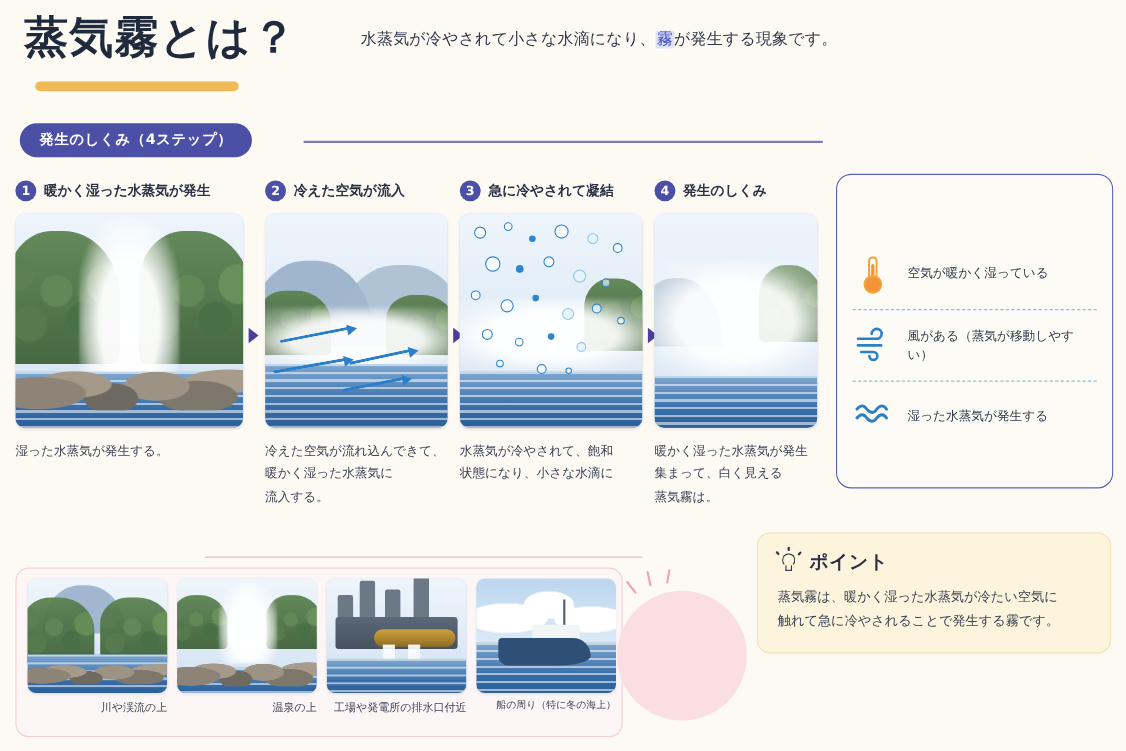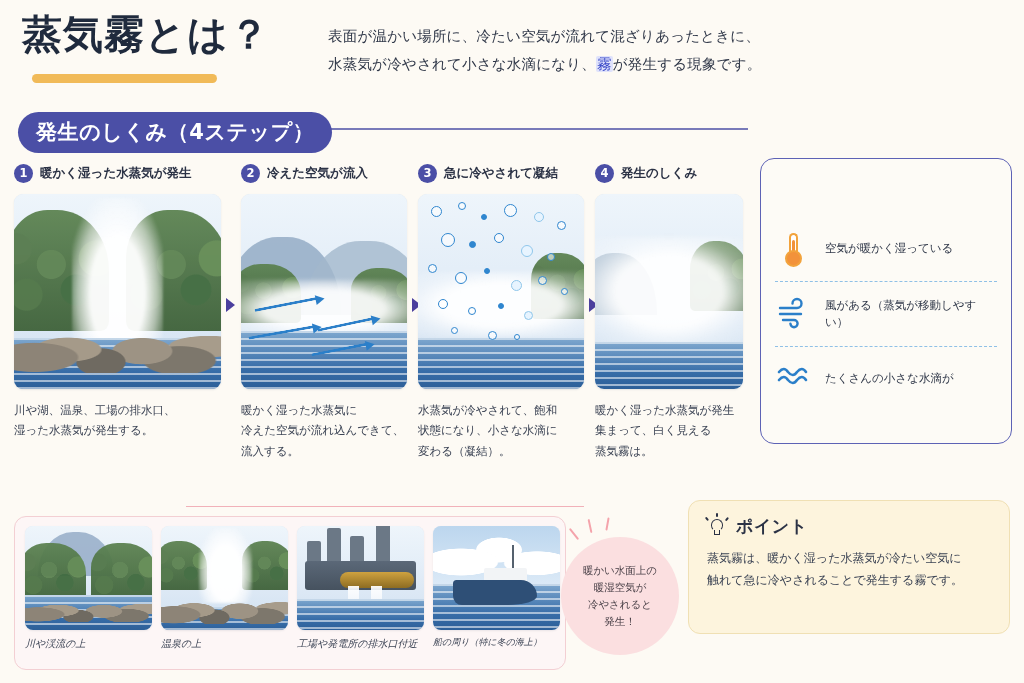--- a/index.html
+++ b/index.html
@@ -25,21 +25,21 @@
   }
   #header-desc {
     position: absolute; left: 328px; top: 22px; width: 660px;
     font-size: 14.5px; line-height: 1.95; color: #2f3748; letter-spacing: .2px;
   }
   .kiri-hl { color: #3a49c8; background: #dfe2fb; padding: 0 1px; border-radius: 2px; }
 
   
   .pill {
     display: inline-block; border-radius: 999px; color: #fff;
-    font-size: 21px; font-weight: 700; letter-spacing: .6px;
+    font-size: 13px; font-weight: 700; letter-spacing: .6px;
     padding: 6px 18px 7px;
   }
   #mech-head { position: absolute; left: 18px; top: 112px; width: 720px; height: 34px; }
   #mech-pill { background: #4b4fa6; }
   #mech-rule {
     position: absolute; left: 258px; top: 16px; width: 472px; height: 1.5px;
     background: #4b4fa6; opacity: .75;
   }
 
   
@@ -182,22 +182,22 @@
   .thumb-row { position: absolute; left: 10px; top: 9px; display: flex; gap: 9px; }
   .thumb {
     width: 127px; height: 104px; border-radius: 8px; overflow: hidden;
     position: relative; background: #dfe9f3;
     box-shadow: 0 1px 2px rgba(40,50,80,.09);
   }
   .thumb-caps {
     position: absolute; left: 10px; top: 120px; display: flex; gap: 9px;
   }
   .thumb-cap {
-    width: 127px; text-align: left; font-size: 10px; color: #3b4354;
-    line-height: 1.3; white-space: nowrap; font-style: italic;
+    width: 127px; text-align: right; font-size: 10px; color: #3b4354;
+    line-height: 1.3; white-space: nowrap;
   }
 
   
   .fact-body {
     position: absolute; left: 6%; top: 6%; width: 88%; height: 54%;
     background:
       linear-gradient(#5b6878, #46525f);
       border-radius: 3px;
   }
   .stack {
@@ -239,21 +239,21 @@
     display: flex; align-items: center; justify-content: center;
     text-align: center;
   }
   #callout-text { font-size: 10.5px; line-height: 1.62; color: #4a4148; }
   .spark {
     position: absolute; background: #f4a3ab; border-radius: 2px; height: 2px;
   }
 
   
   #point-box {
-    position: absolute; left: 688px; top: 500px; width: 322px; height: 134px;
+    position: absolute; left: 688px; top: 484px; width: 322px; height: 110px;
     background: #fdf4dd; border: 1.4px solid #f0e0b4; border-radius: 12px;
     padding: 14px 18px;
   }
   #point-head { display: flex; align-items: center; gap: 9px; }
   #point-title { font-size: 17px; font-weight: 700; color: #2b3245; letter-spacing: .5px; }
   #point-text { margin-top: 9px; font-size: 12px; line-height: 1.85; color: #3b4354; }
   .bulb { position: relative; width: 20px; height: 22px; }
   .bulb-glass {
     position: absolute; left: 4px; top: 3px; width: 12px; height: 12px;
     border: 1.7px solid #2b3245; border-radius: 50% 50% 45% 45%;
@@ -268,21 +268,20 @@
 </style>
 </head>
 <body>
 
 <div id="header">
   <div id="title-wrap">
     <div id="main-title">蒸気霧とは？</div>
     <div id="title-underline"></div>
   </div>
   <div id="header-desc">
-    <div>表面が温かい場所に、冷たい空気が流れて混ざりあったときに、</div>
     <div><span>水蒸気が冷やされて小さな水滴になり、</span><span class="kiri-hl">霧</span><span>が発生する現象です。</span></div>
   </div>
 </div>
 
 <div id="mech-head">
   <span class="pill" id="mech-pill">発生のしくみ（4ステップ）</span>
   <div id="mech-rule"></div>
 </div>
 
 <div id="steps">
@@ -294,21 +293,20 @@
     </div>
     <div class="step-img">
       <div class="sky-blue"></div>
       <div class="trees-l" style="bottom:30%;height:62%;width:50%"></div>
       <div class="trees-r" style="bottom:30%;height:62%;width:50%"></div>
       <div class="steam-col"></div>
       <div class="water" style="height:26%"></div>
       <div class="rocks" style="bottom:8%;height:40%"></div>
     </div>
     <div class="step-cap">
-      <div>川や湖、温泉、工場の排水口、</div>
       <div>湿った水蒸気が発生する。</div>
     </div>
   </div>
   <div class="arrow" style="left:212px"></div>
 
   <div class="step" style="left:227px;width:166px;">
     <div class="step-head">
       <span class="step-num">2</span>
       <span class="step-title">冷えた空気が流入</span>
     </div>
@@ -319,22 +317,22 @@
       <div class="trees-l" style="bottom:34%;height:30%;width:40%"></div>
       <div class="trees-r" style="bottom:34%;height:28%;width:38%"></div>
       <div class="mist-band" style="top:44%;height:30%"></div>
       <div class="water" style="height:30%"></div>
       <div class="flowline" style="left:8%;top:56%;width:38%;transform:rotate(-11deg)"></div>
       <div class="flowline" style="left:4%;top:70%;width:40%;transform:rotate(-10deg)"></div>
       <div class="flowline" style="left:46%;top:66%;width:34%;transform:rotate(-12deg)"></div>
       <div class="flowline" style="left:42%;top:79%;width:34%;transform:rotate(-11deg)"></div>
     </div>
     <div class="step-cap">
+      <div>冷えた空気が流れ込んできて、</div>
       <div>暖かく湿った水蒸気に</div>
-      <div>冷えた空気が流れ込んできて、</div>
       <div>流入する。</div>
     </div>
   </div>
   <div class="arrow" style="left:398px"></div>
 
   <div class="step" style="left:404px;width:166px;">
     <div class="step-head">
       <span class="step-num">3</span>
       <span class="step-title">急に冷やされて凝結</span>
     </div>
@@ -364,21 +362,20 @@
       <div class="drop" style="left:30%;top:58%;width:8px;height:8px"></div>
       <div class="drop solid" style="left:48%;top:56%;width:6px;height:6px"></div>
       <div class="drop pale" style="left:64%;top:60%;width:9px;height:9px"></div>
       <div class="drop" style="left:20%;top:68%;width:7px;height:7px"></div>
       <div class="drop" style="left:42%;top:70%;width:9px;height:9px"></div>
       <div class="drop" style="left:58%;top:72%;width:6px;height:6px"></div>
     </div>
     <div class="step-cap">
       <div>水蒸気が冷やされて、飽和</div>
       <div>状態になり、小さな水滴に</div>
-      <div>変わる（凝結）。</div>
     </div>
   </div>
   <div class="arrow" style="left:575px"></div>
 
   <div class="step" style="left:581px;width:148px;">
     <div class="step-head">
       <span class="step-num">4</span>
       <span class="step-title">発生のしくみ</span>
     </div>
     <div class="step-img">
@@ -423,21 +420,21 @@
 
     <div class="cond-sep"></div>
 
     <div class="cond-row">
       <span class="cond-icon">
         <svg width="34" height="30" viewBox="0 0 34 30" aria-hidden="true">
           <path d="M2 11 q5 -6 9 0 q5 6 9 0 q5 -6 9 0" fill="none" stroke="#2b7fc9" stroke-width="2.6" stroke-linecap="round"></path>
           <path d="M2 19 q5 -6 9 0 q5 6 9 0 q5 -6 9 0" fill="none" stroke="#2b7fc9" stroke-width="2.6" stroke-linecap="round"></path>
         </svg>
       </span>
-      <span class="cond-label">たくさんの小さな水滴が</span>
+      <span class="cond-label">湿った水蒸気が発生する</span>
     </div>
   </div>
 </div>
 
 <div id="places-head">
   <div id="places-rule"></div>
 </div>
 
 <div id="places-card">
   <div class="thumb-row">
@@ -487,26 +484,20 @@
     <div class="thumb-cap">温泉の上</div>
     <div class="thumb-cap" style="font-size:10px">工場や発電所の排水口付近</div>
     <div class="thumb-cap" style="font-size:9px">船の周り（特に冬の海上）</div>
   </div>
 </div>
 
 <div id="callout">
   <span class="spark" style="left:6px;top:-4px;width:14px;transform:rotate(52deg)"></span>
   <span class="spark" style="left:22px;top:-12px;width:14px;transform:rotate(78deg)"></span>
   <span class="spark" style="left:40px;top:-14px;width:13px;transform:rotate(100deg)"></span>
-  <div id="callout-text">
-    <div>暖かい水面上の</div>
-    <div>暖湿空気が</div>
-    <div>冷やされると</div>
-    <div>発生！</div>
-  </div>
 </div>
 
 <div id="point-box">
   <div id="point-head">
     <span class="bulb">
       <span class="ray" style="left:-1px;top:1px;transform:rotate(-40deg)"></span>
       <span class="ray" style="left:9px;top:-3px"></span>
       <span class="ray" style="left:19px;top:1px;transform:rotate(40deg)"></span>
       <span class="bulb-glass"></span>
       <span class="bulb-base"></span>

